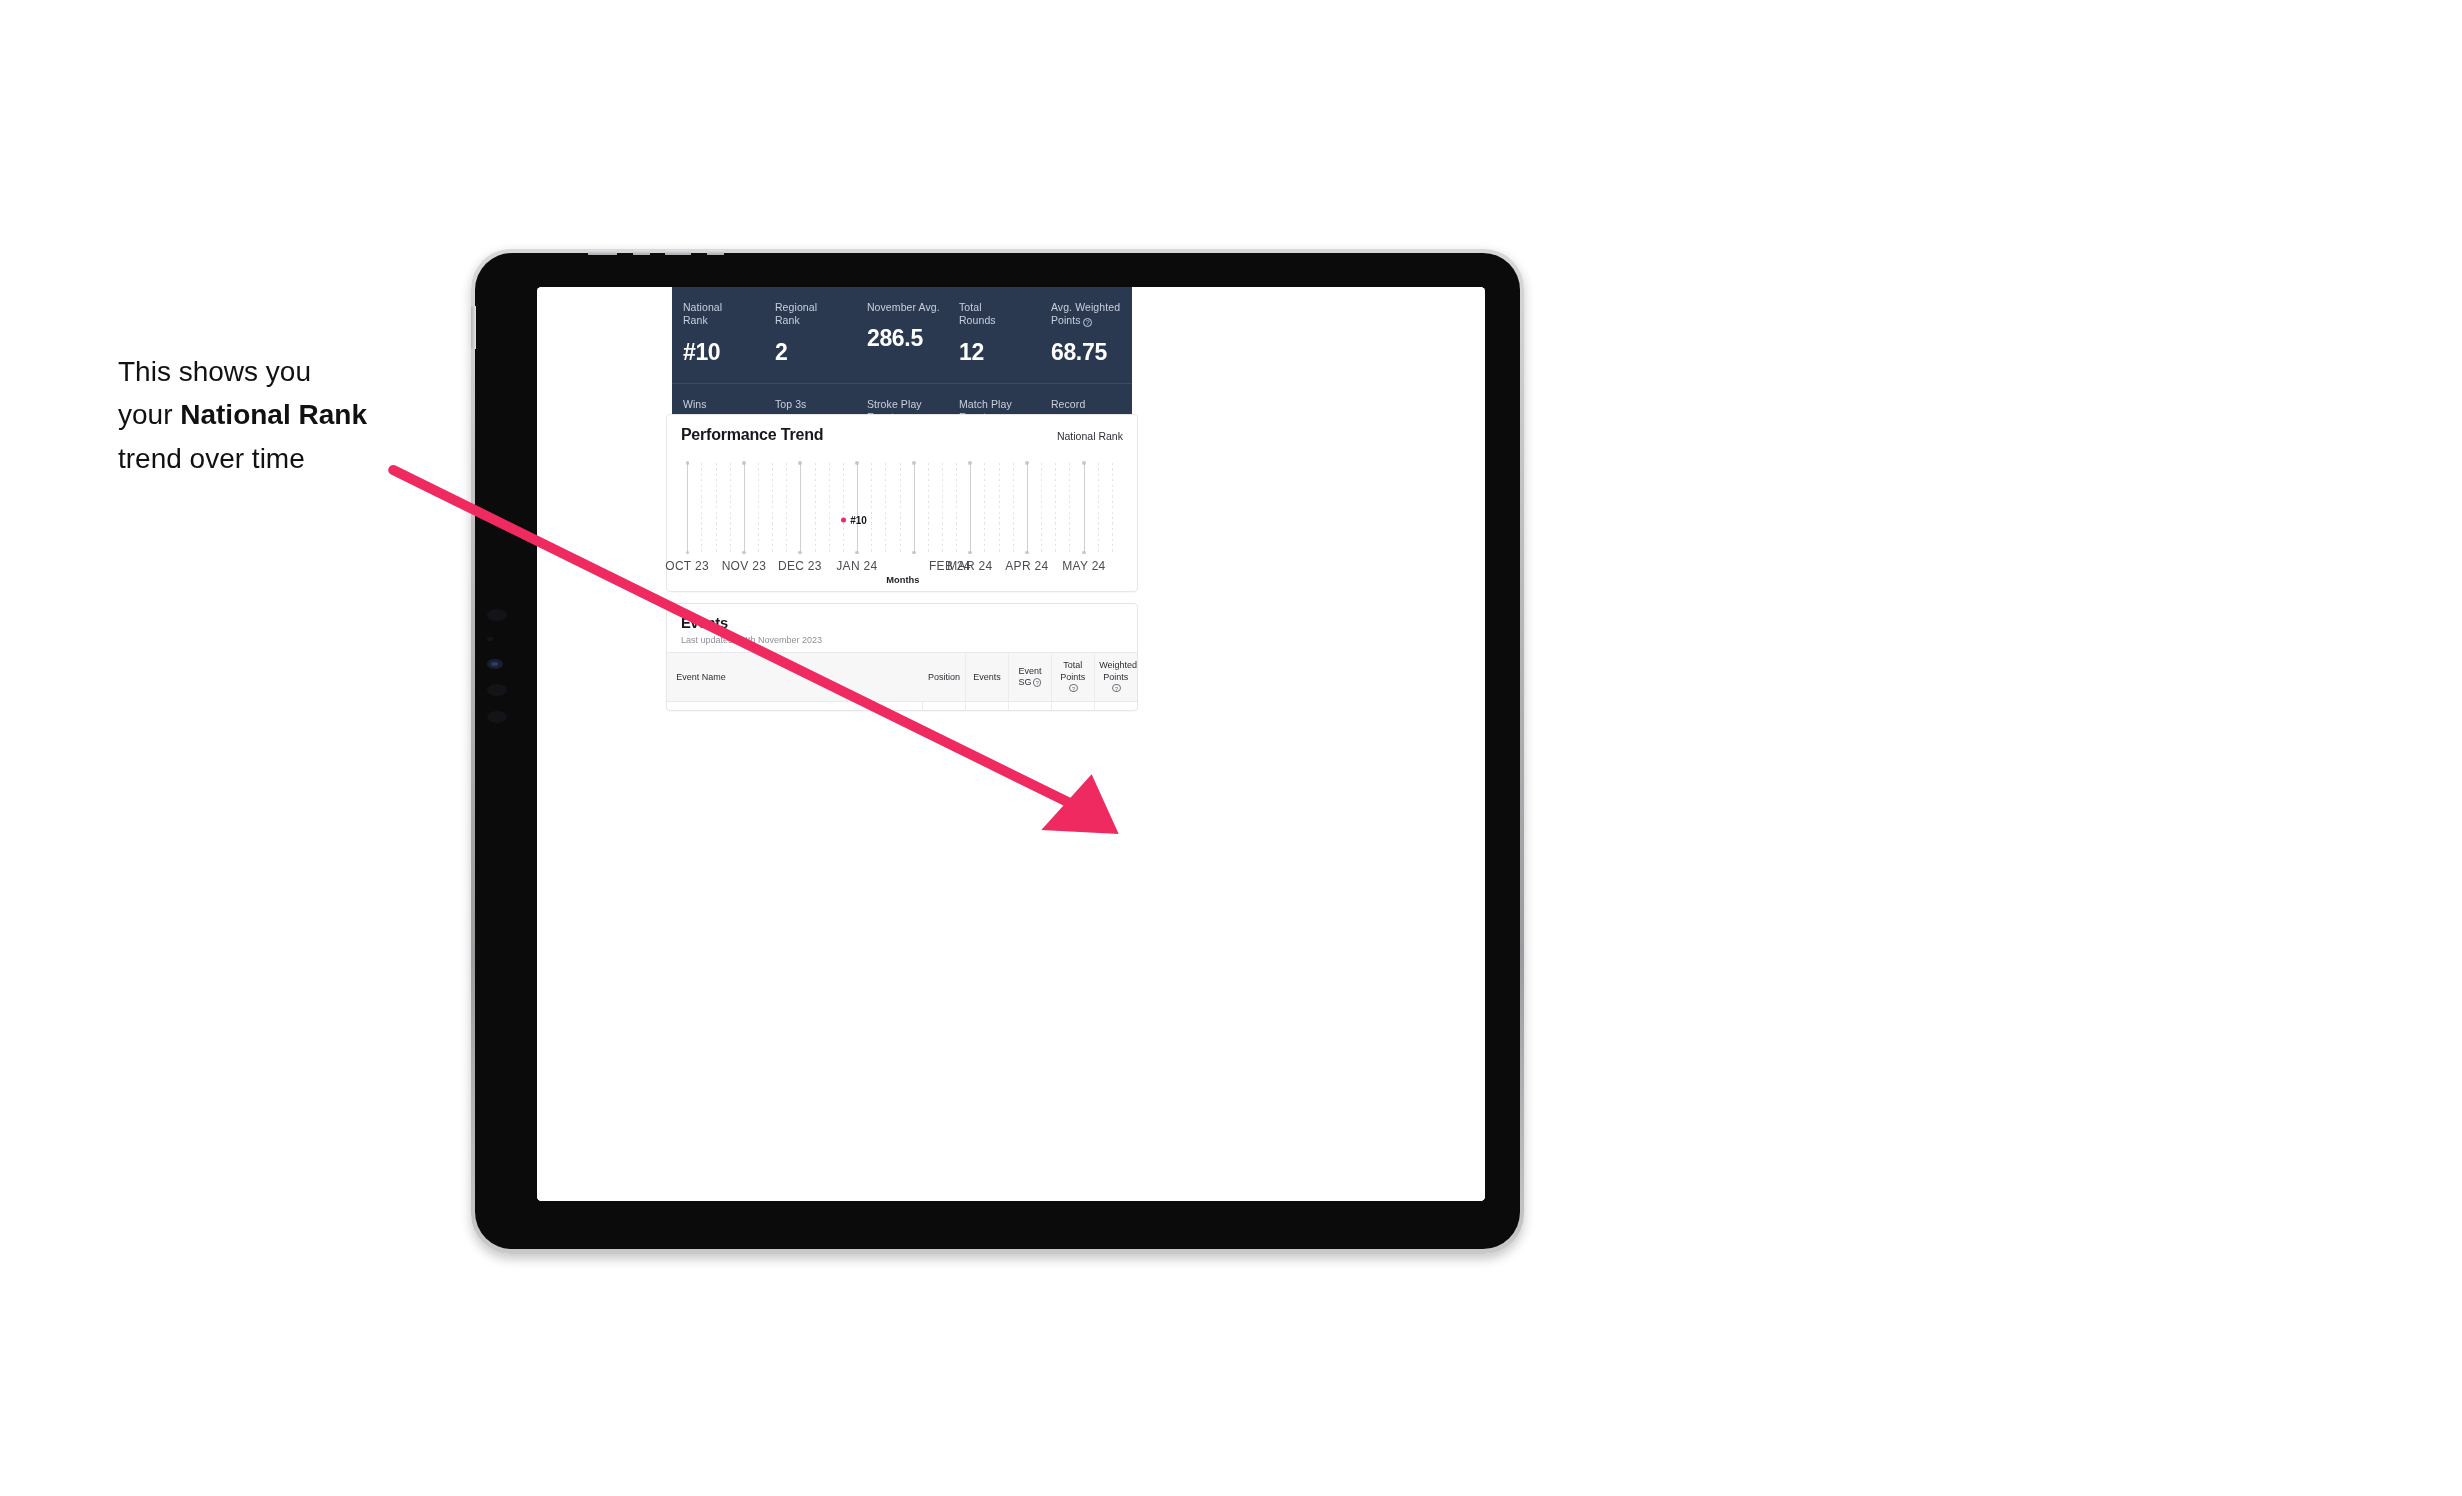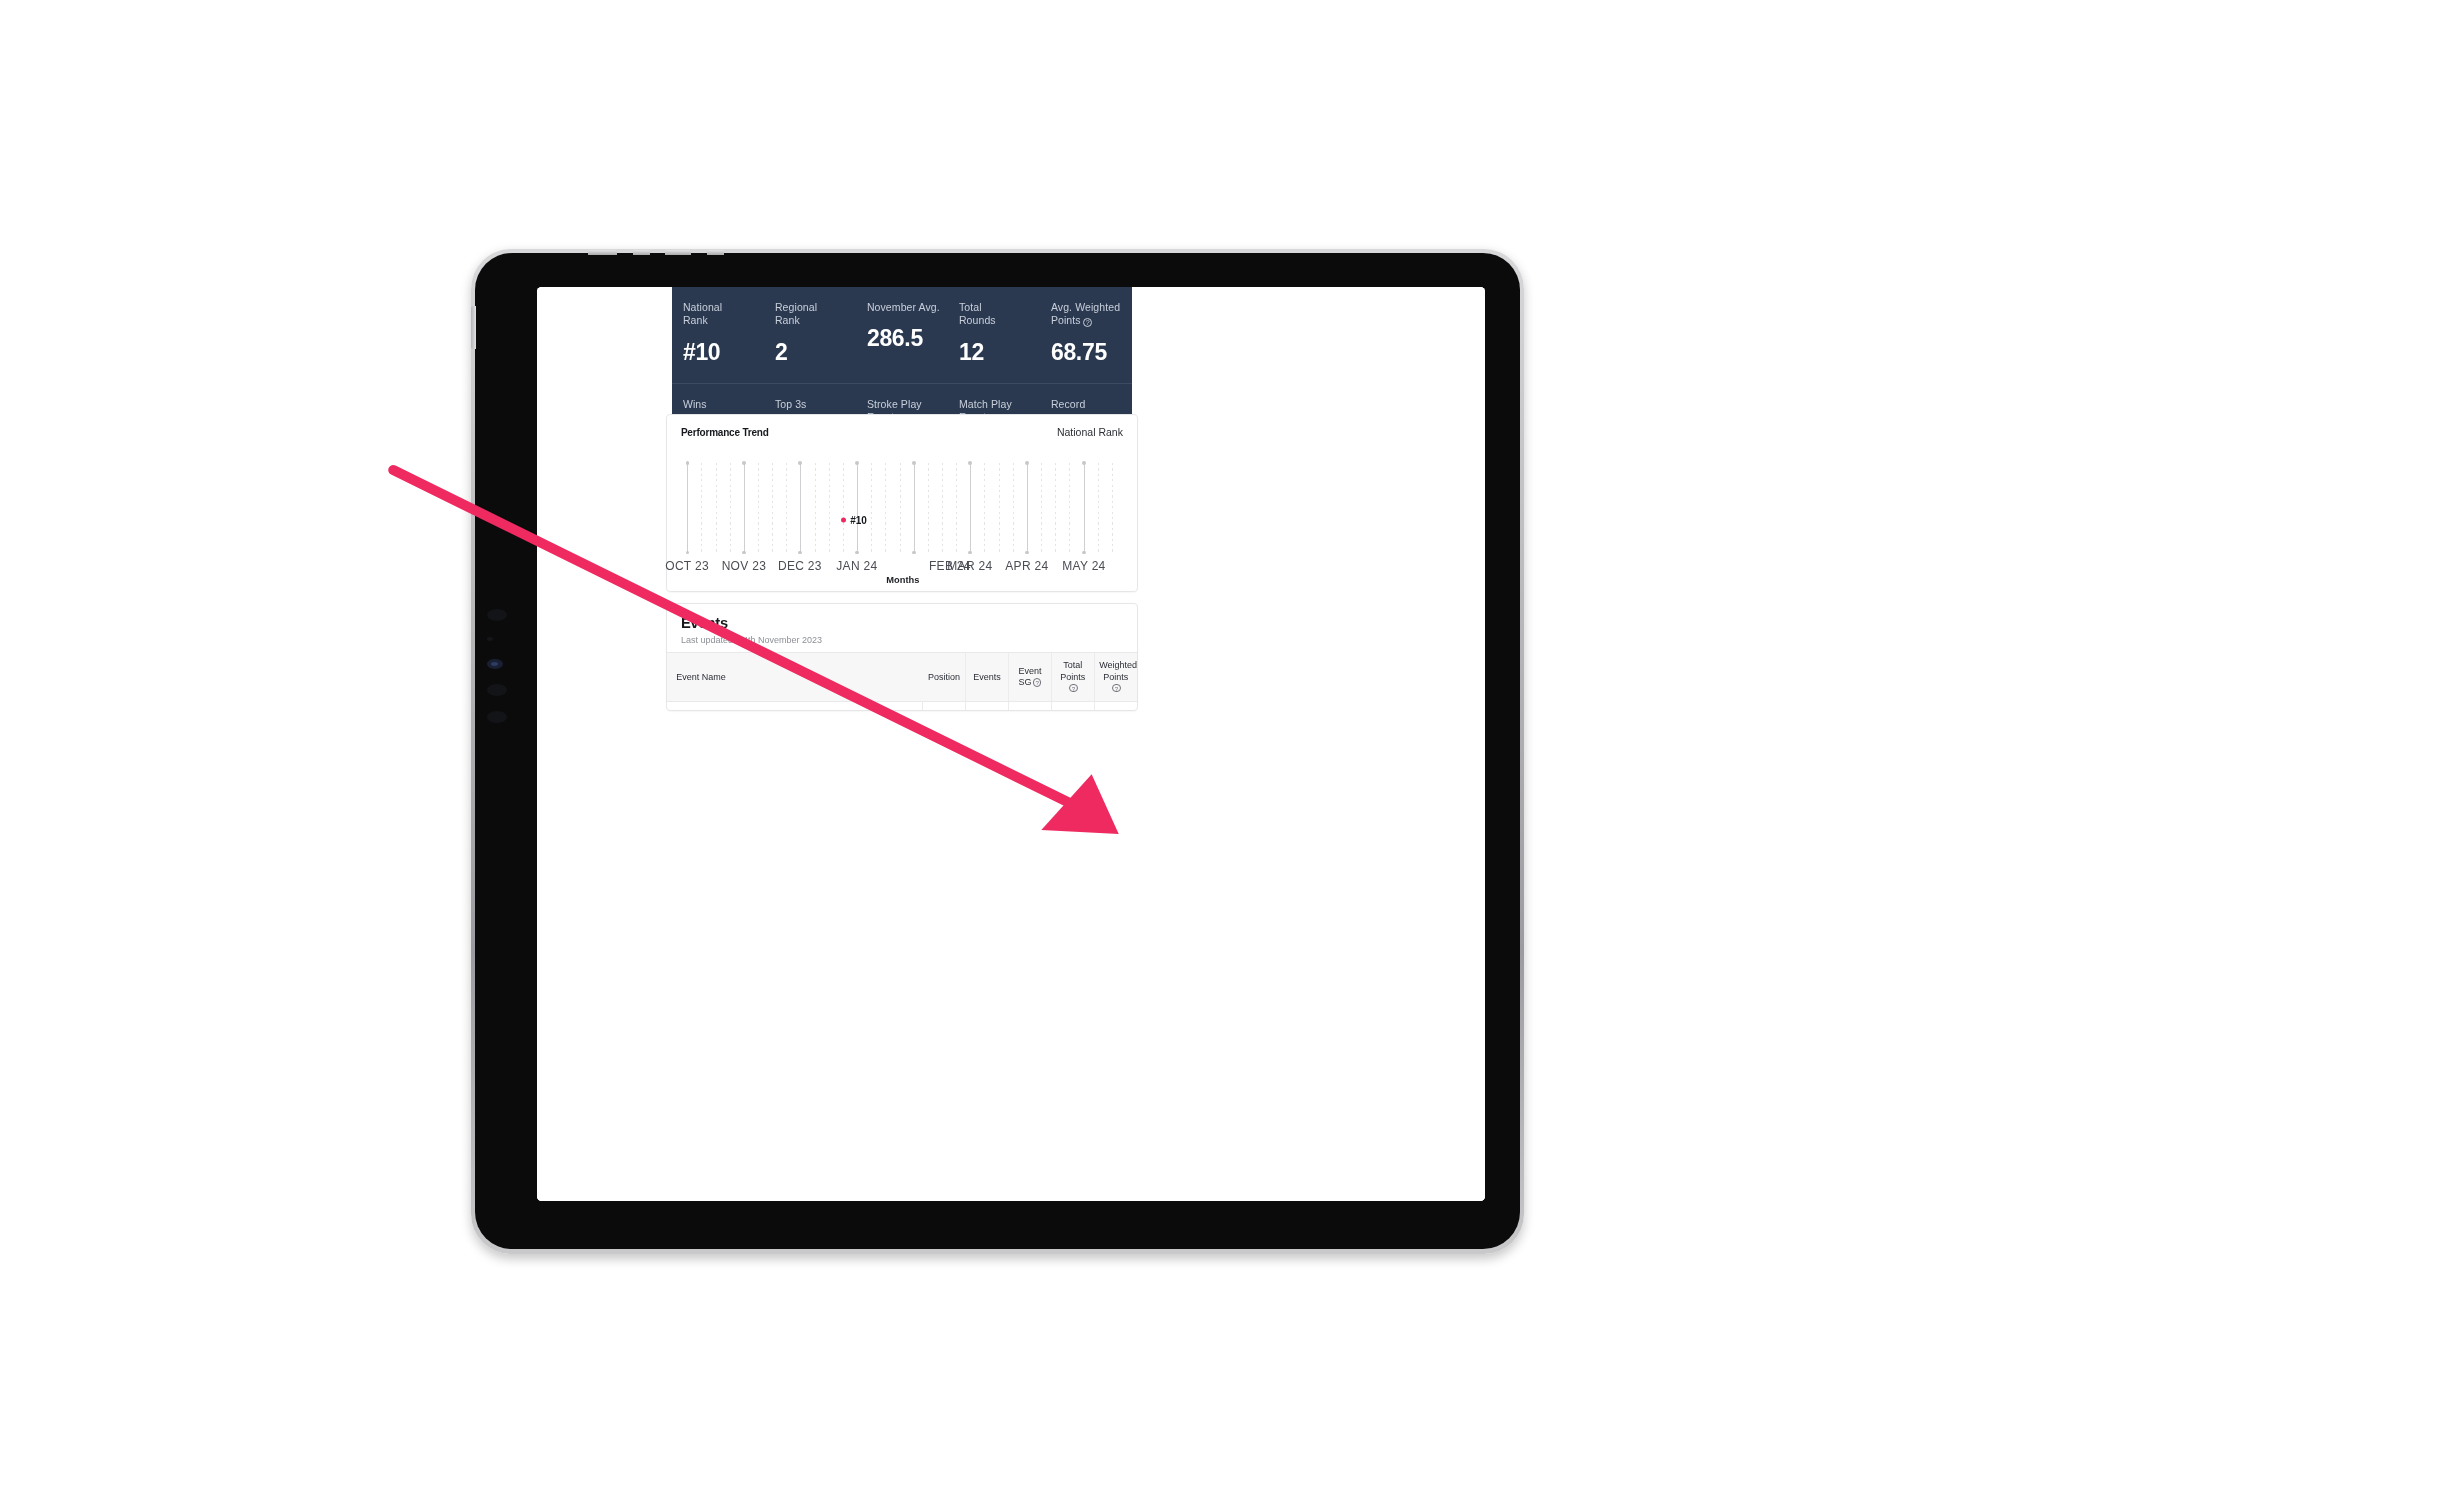--- a/index.html
+++ b/index.html
@@ -145,21 +145,21 @@
     box-shadow: 0 0.8px 1.5px rgba(0,0,0,0.035);
   }
   #trend-card { left: 129px; top: 127px; width: 472px; height: 178px; }
   #events-card { left: 129px; top: 316px; width: 472px; height: 108px; overflow: hidden; }
 
   .trend-head {
     position: absolute; left: 0; top: 0; width: 100%;
     padding: 11px 14px 0 14px;
     display: flex; justify-content: space-between; align-items: baseline;
   }
-  .trend-title { font-size: 10px; font-weight: 700; color: #16181d; letter-spacing:-0.2px; }
+  .trend-title { font-size: 16px; font-weight: 700; color: #16181d; letter-spacing:-0.2px; }
   .trend-legend { font-size: 10.5px; color: #2b2e34; }
 
   
   .chart {
     position: absolute;
     left: 14px; top: 48px;
     width: 444px; height: 90px;
   }
   .gl { position: absolute; top: 0; width: 0.8px; height: 90px; }
   .gl.major { background: #cfcfd2; }
@@ -240,20 +240,25 @@
   table.evt td.name { text-align: left; padding-left: 7.7px; border-left: none; }
 
   .evt-name-wrap { display: flex; align-items: center; gap: 7.7px; }
   .evt-title { font-size: 9.7px; font-weight: 700; color: #16181d; line-height: 1.35; }
 </style>
 </head>
 <body>
 
 <div id="stage">
 
+  <div class="callout">
+    <div>This shows you</div>
+    <div><span>your </span><b>National Rank</b></div>
+    <div>trend over time</div>
+  </div>
 
   <svg class="arrow-svg" viewBox="0 0 3180 1932">
     <line x1="508" y1="607" x2="1408" y2="1050" stroke="#ee2a60" stroke-width="13" stroke-linecap="round"></line>
     <polygon points="1445,1077 1345,1072 1410,1000" fill="#ee2a60"></polygon>
   </svg>
 
   <div class="tablet">
     <div class="tablet-metal"></div>
     <div class="tablet-body">
       <div class="top-btn tb1"></div>

